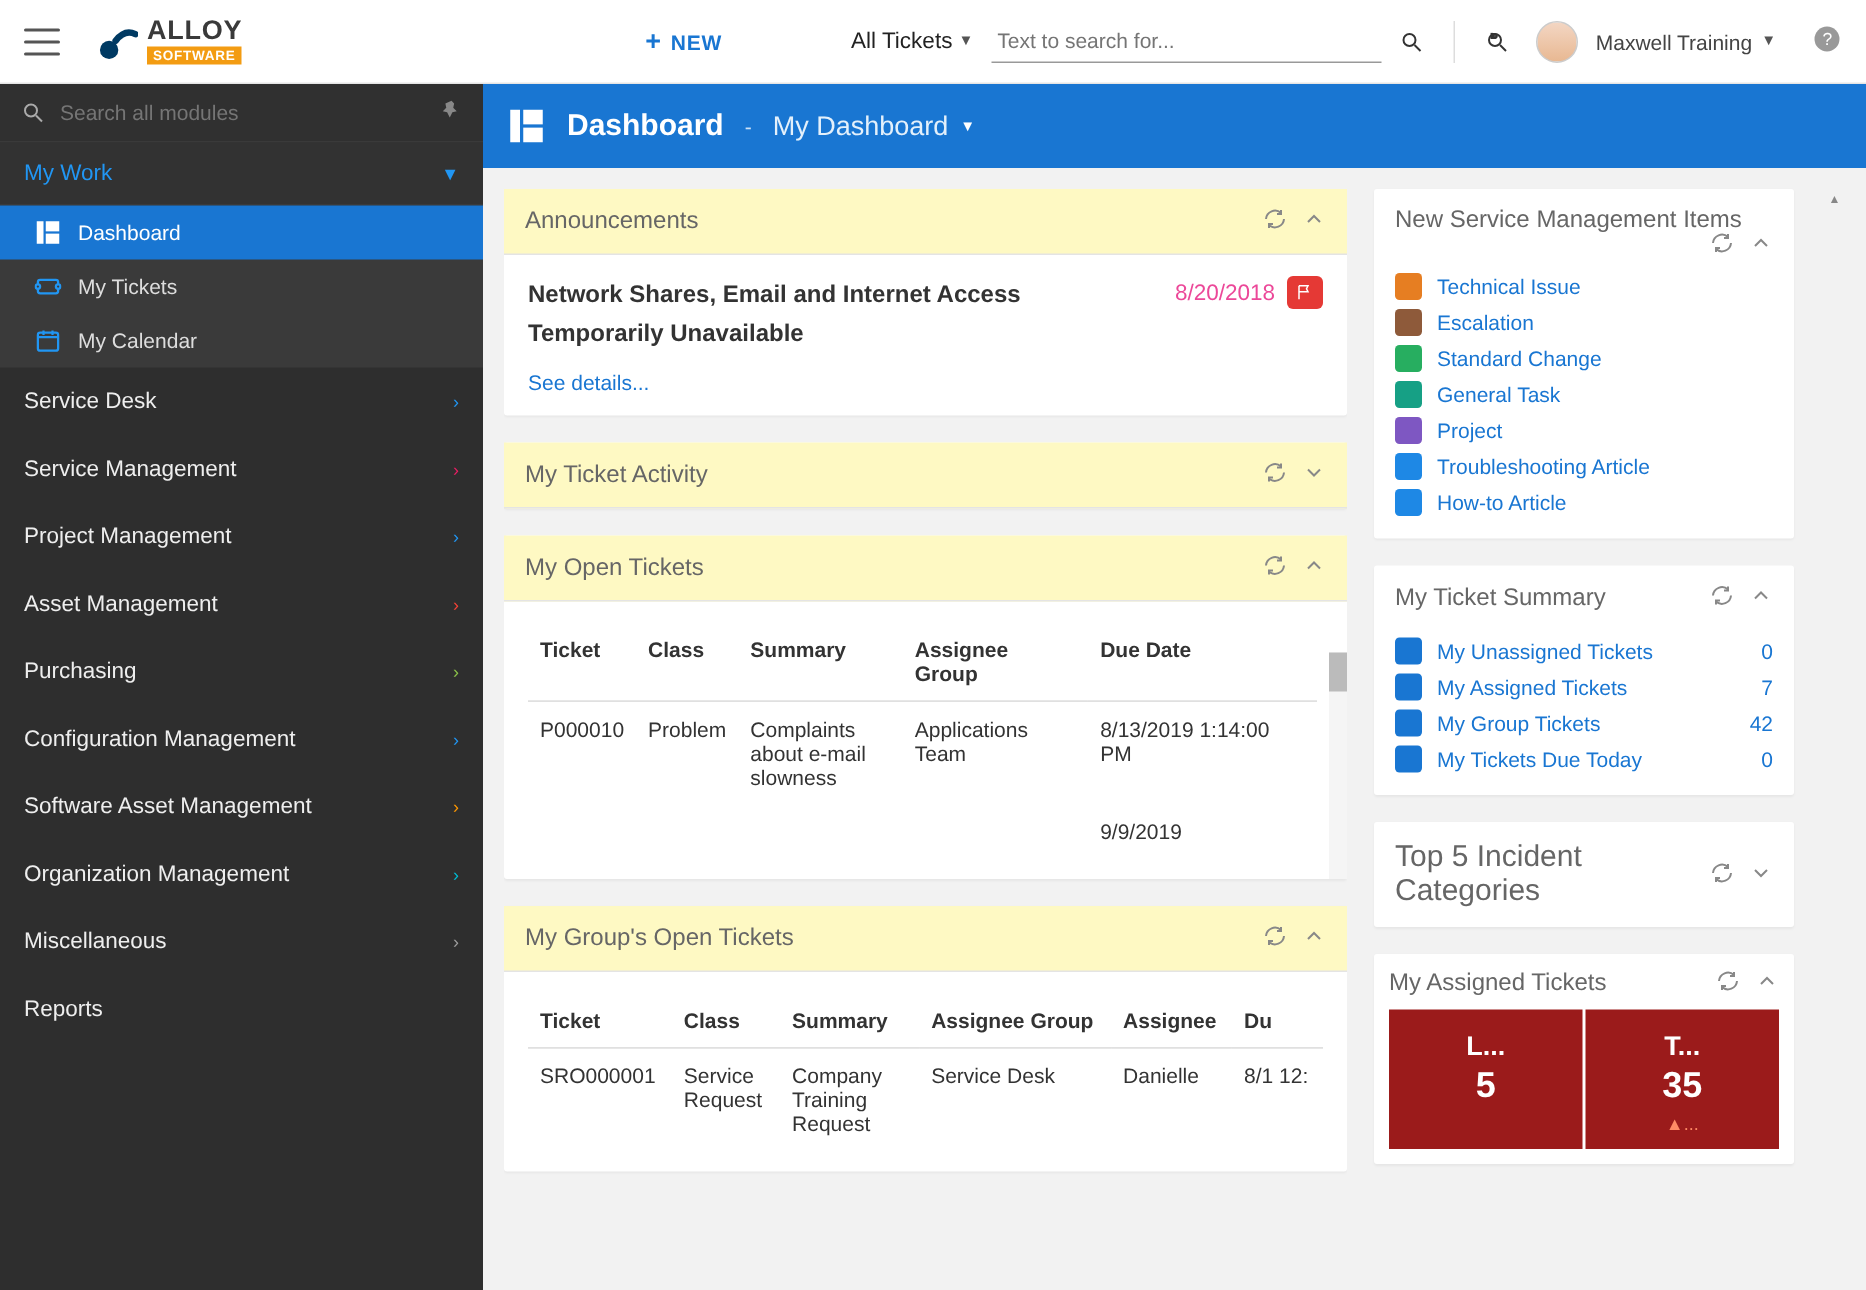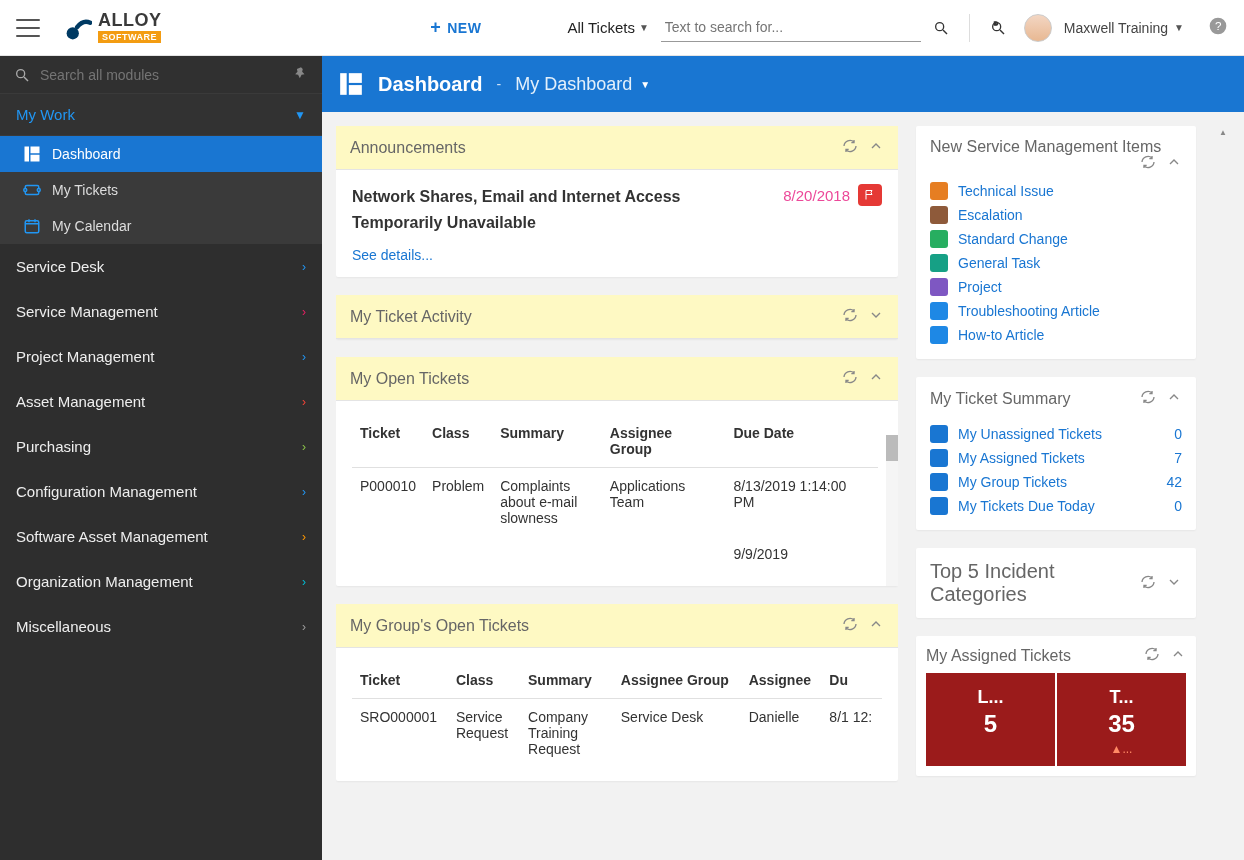--- a/index.html
+++ b/index.html
@@ -234,20 +234,23 @@
           <span>Software Asset Management</span>
           <span class="arrow" style="color:#ff9800">›</span>
         </div>
       <div class="nav-group">
           <span>Organization Management</span>
           <span class="arrow" style="color:#00bcd4">›</span>
         </div>
       <div class="nav-group">
           <span>Miscellaneous</span>
           <span class="arrow" style="color:#9e9e9e">›</span>
+        </div>
+      <div class="nav-group">
+          <span>Reports</span>
         </div>
     </div>
 
     <div class="main">
       <div class="blue-header">
         <span class="dash-icon">
             <svg width="26" height="26" viewBox="0 0 24 24" fill="#fff">
               <rect x="2" y="2" width="6" height="20"></rect>
               <rect x="10" y="2" width="12" height="9"></rect>
               <rect x="10" y="13" width="12" height="9"></rect>

